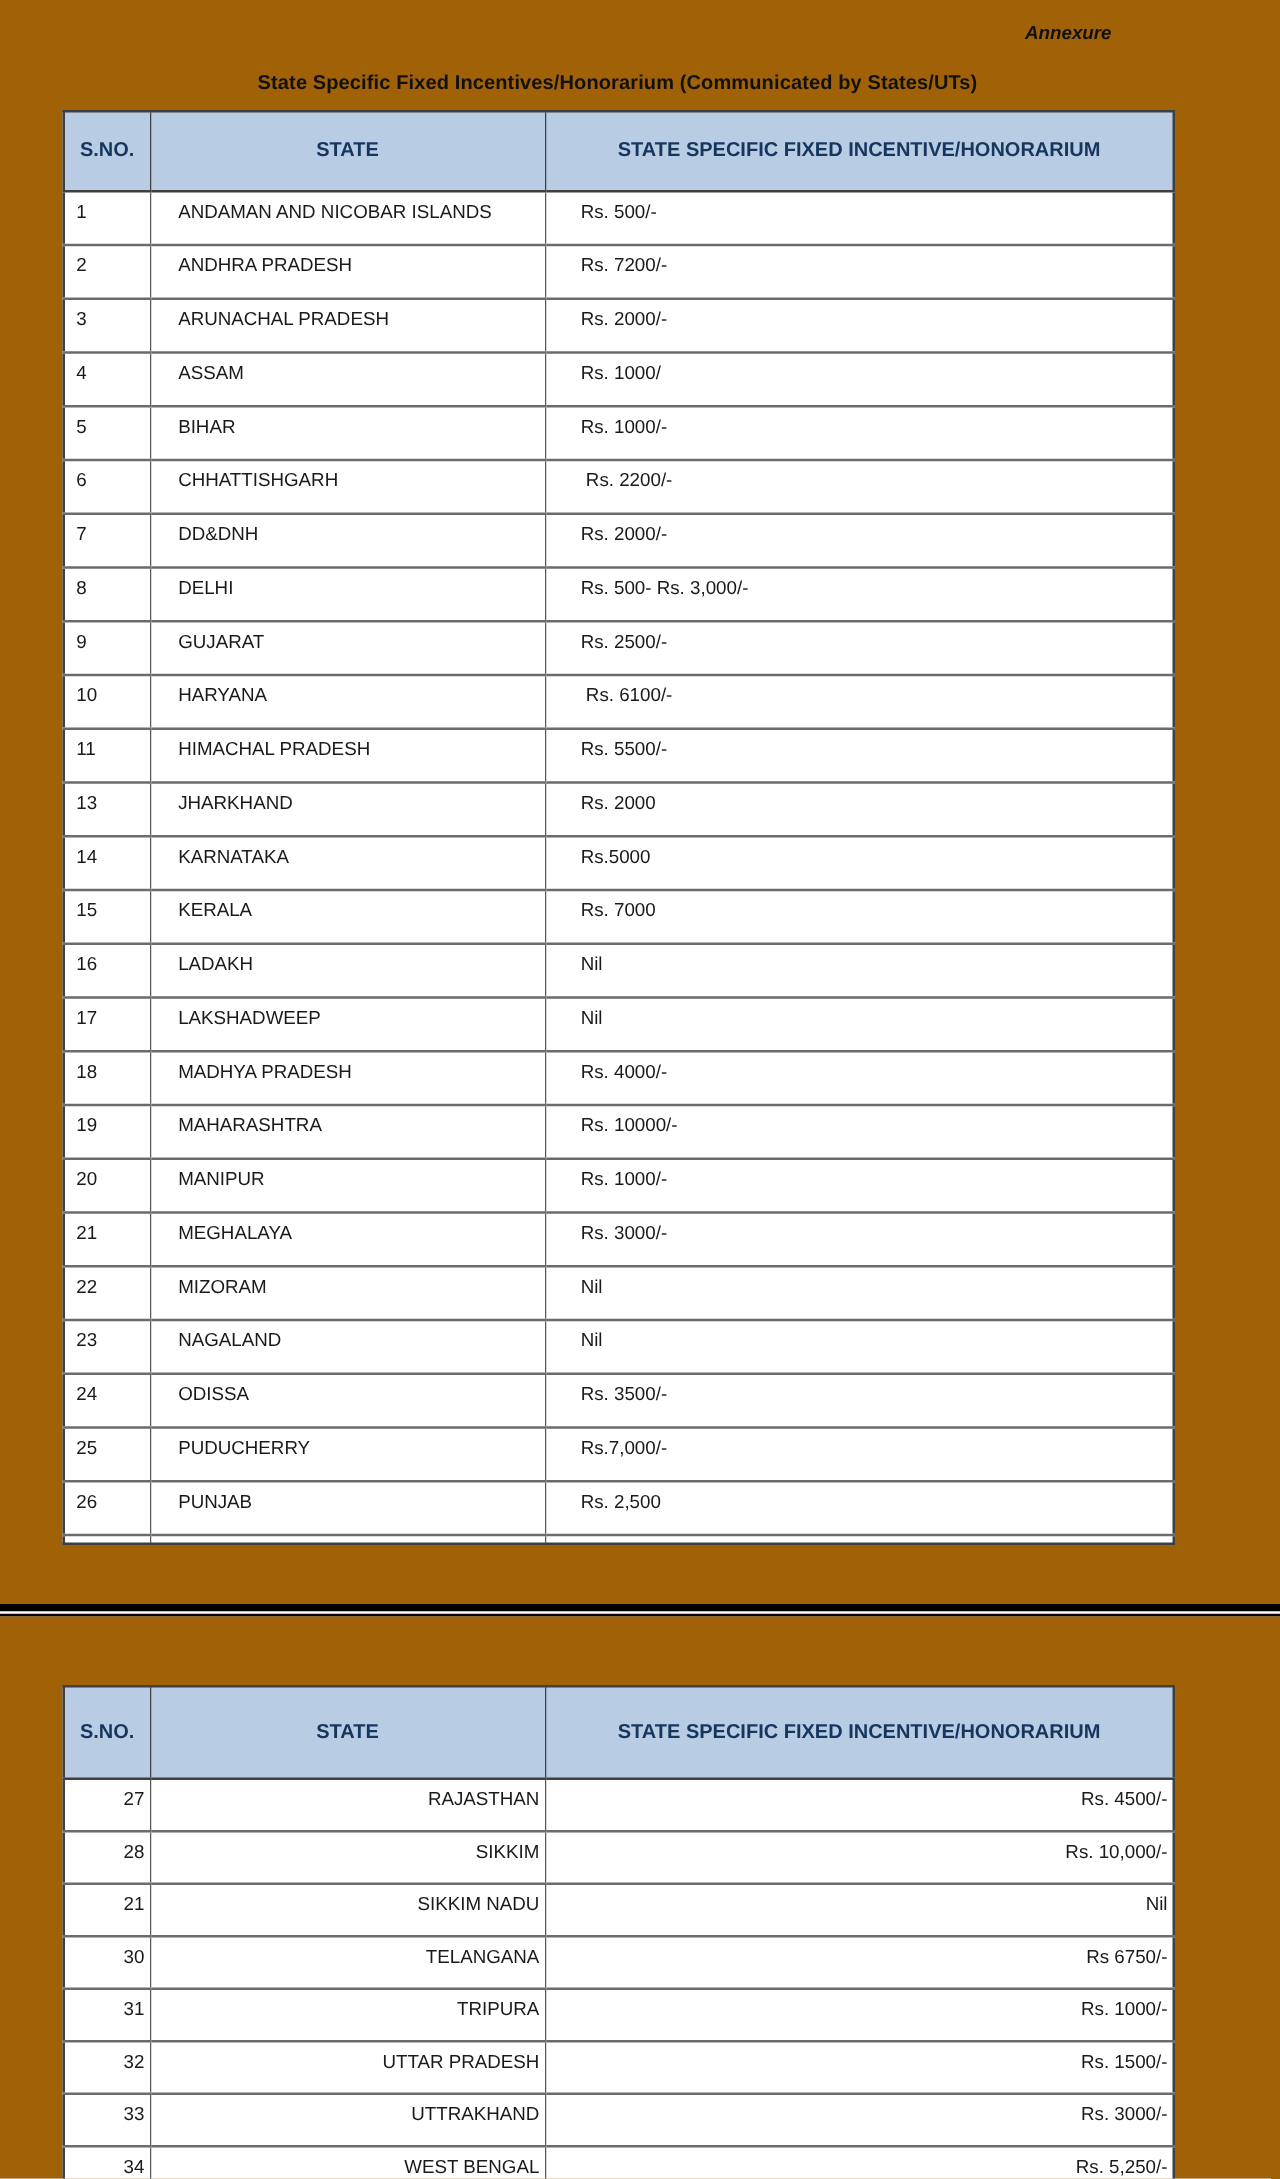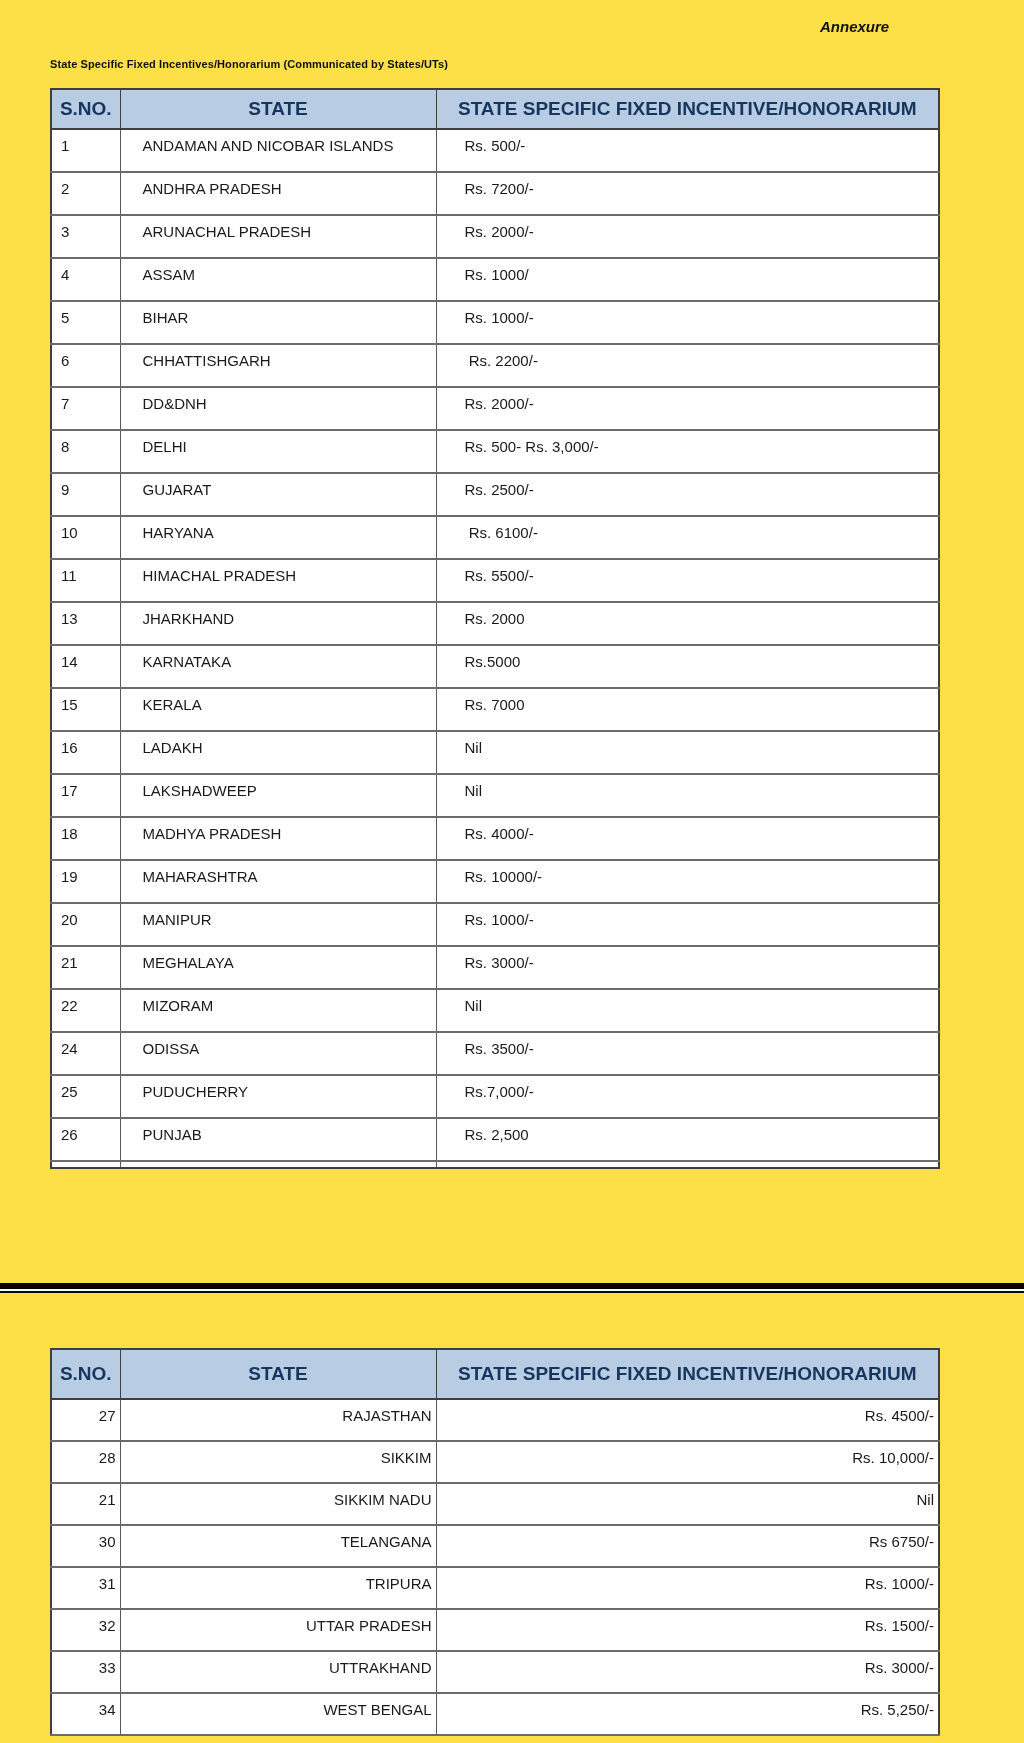--- a/index.html
+++ b/index.html
@@ -1,53 +1,53 @@
 <!DOCTYPE html>
 <html><head>
 <meta charset="utf-8">
 <style>
   html,body{margin:0;padding:0;background:#ffffff;}
   #page{
     position:relative;
     width:1024px;height:1743px;
-    background:#fde047;
+    background:#a16207;
     font-family:"Liberation Sans", sans-serif;
     color:#1f1f1f;
     overflow:hidden;
   }
   #annexure{
     position:absolute;top:18px;left:820px;
     font-size:15px;font-weight:bold;font-style:italic;color:#111;
   }
   #doc-title{
     position:absolute;top:58px;left:50px;width:888px;
-    font-size:11px;font-weight:bold;color:#111;
+    text-align:center;font-size:16px;font-weight:bold;color:#111;
     letter-spacing:.1px;
   }
   table.inc-table{
     position:absolute;left:50px;
     width:888px;
     border-collapse:collapse;
     table-layout:fixed;
     background:#fff;
   }
   #table1{top:88px;}
   #table2{top:1348px;}
   table.inc-table col.c-sno{width:69px;}
   table.inc-table col.c-state{width:316px;}
   table.inc-table col.c-inc{width:503px;}
   table.inc-table{border:2px solid #3f3f3f;}
   table.inc-table th{
     background:#b8cce4;
     color:#17365d;
-    font-size:19px;font-weight:bold;
+    font-size:16px;font-weight:bold;
     text-align:center;vertical-align:middle;
     border:1px solid #3f3f3f;
     border-bottom:2px solid #3f3f3f;
-    padding:4px 2px;
+    padding:16px 2px;
   }
   #table1 th{height:30px;}
   #table2 th{height:40px;}
   table.inc-table td{
     border:1px solid #595959;
     border-bottom:2px solid #6b6b6b;
     vertical-align:top;
     font-size:15px;
     color:#1a1a1a;
     padding:7px 4px 0 9px;
@@ -188,20 +188,25 @@
           <td class="sno-cell">21</td>
           <td class="state-cell">MEGHALAYA</td>
           <td class="inc-cell">Rs. 3000/-</td>
         </tr>
         <tr>
           <td class="sno-cell">22</td>
           <td class="state-cell">MIZORAM</td>
           <td class="inc-cell">Nil</td>
         </tr>
         <tr>
+          <td class="sno-cell">23</td>
+          <td class="state-cell">NAGALAND</td>
+          <td class="inc-cell">Nil</td>
+        </tr>
+        <tr>
           <td class="sno-cell">24</td>
           <td class="state-cell">ODISSA</td>
           <td class="inc-cell">Rs. 3500/-</td>
         </tr>
         <tr>
           <td class="sno-cell">25</td>
           <td class="state-cell">PUDUCHERRY</td>
           <td class="inc-cell">Rs.7,000/-</td>
         </tr>
         <tr>

